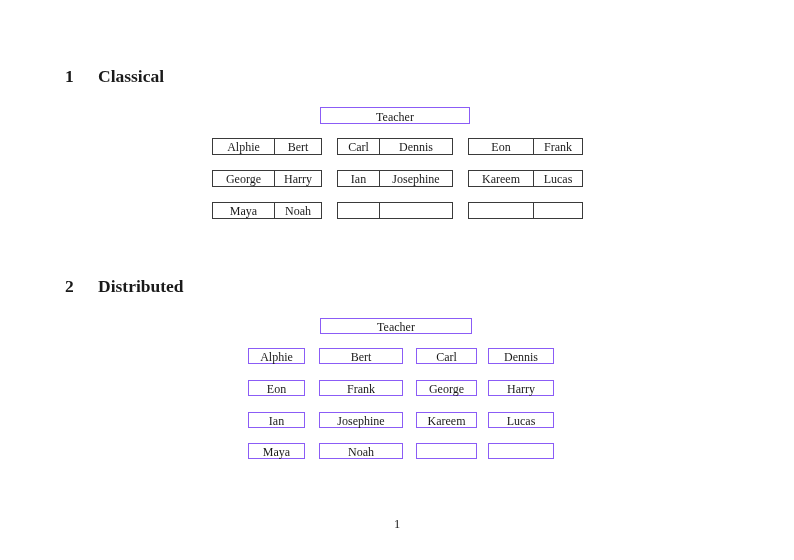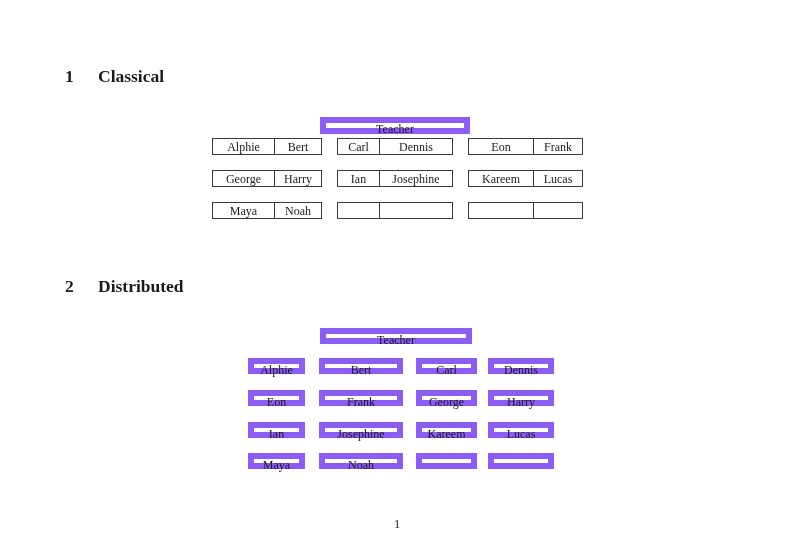--- a/index.html
+++ b/index.html
@@ -19,29 +19,28 @@
     display: flex;
     align-items: baseline;
     font-weight: bold;
     font-size: 17.5px;
     line-height: 20px;
     white-space: nowrap;
   }
   .sec-num { display: inline-block; width: 33px; }
   .tbox {
     position: absolute;
-    border: 6px solid #8b5cf6;
+    border: 1px solid #8b5cf6;
     box-sizing: border-box;
     display: flex;
-    align-items: flex-start;
+    align-items: flex-end;
     justify-content: center;
     font-size: 12px;
     line-height: 1;
     background: #ffffff;
-    margin-top: 10px;
   }
   .desk {
     position: absolute;
     border: 1px solid #3a3a3a;
     box-sizing: border-box;
     display: flex;
     background: #ffffff;
   }
   .desk .cell {
     box-sizing: border-box;

